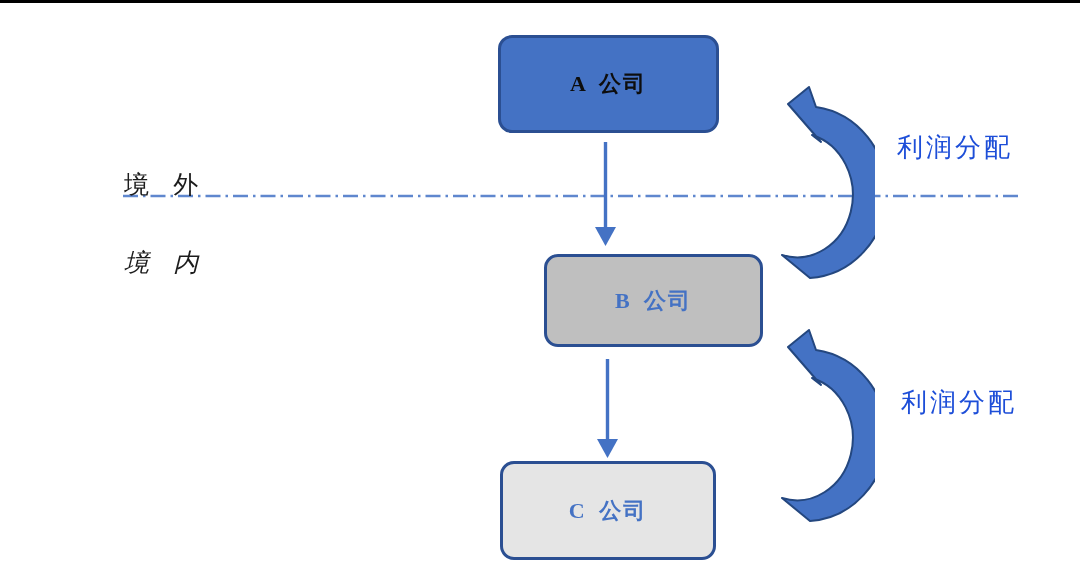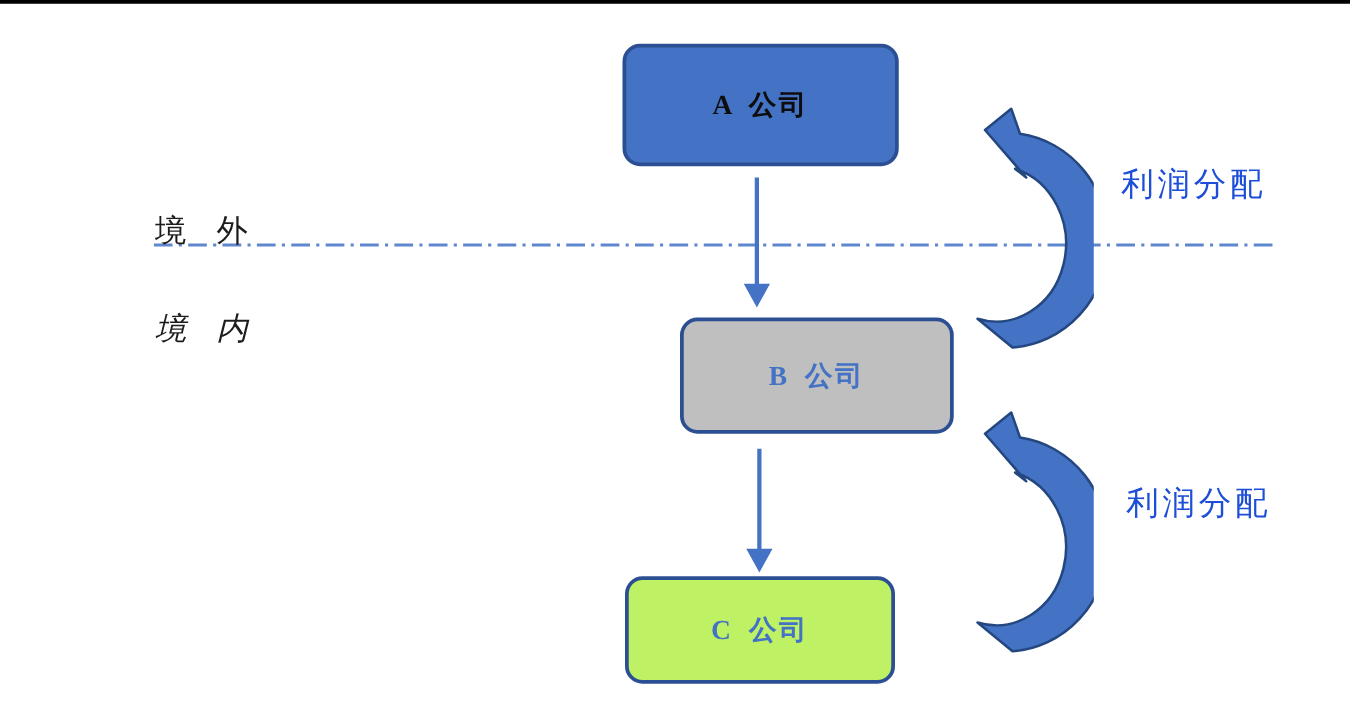--- a/index.html
+++ b/index.html
@@ -55,22 +55,22 @@
   }
   .node-b {
     left: 500px; top: 254px;
     width: 219px; height: 93px;
     background: #bfbfbf;
     color: #4472c4;
     margin-left: 44px;
   }
   .node-c {
     left: 500px; top: 461px;
-    width: 216px; height: 86px;
-    background: #bef264;
+    width: 216px; height: 99px;
+    background: #e5e5e5;
     color: #4472c4;
   }
 
   .flow-label {
     position: absolute;
     font-size: 26px;
     color: #1d4ed8;
     letter-spacing: 3px;
     white-space: nowrap;
   }

